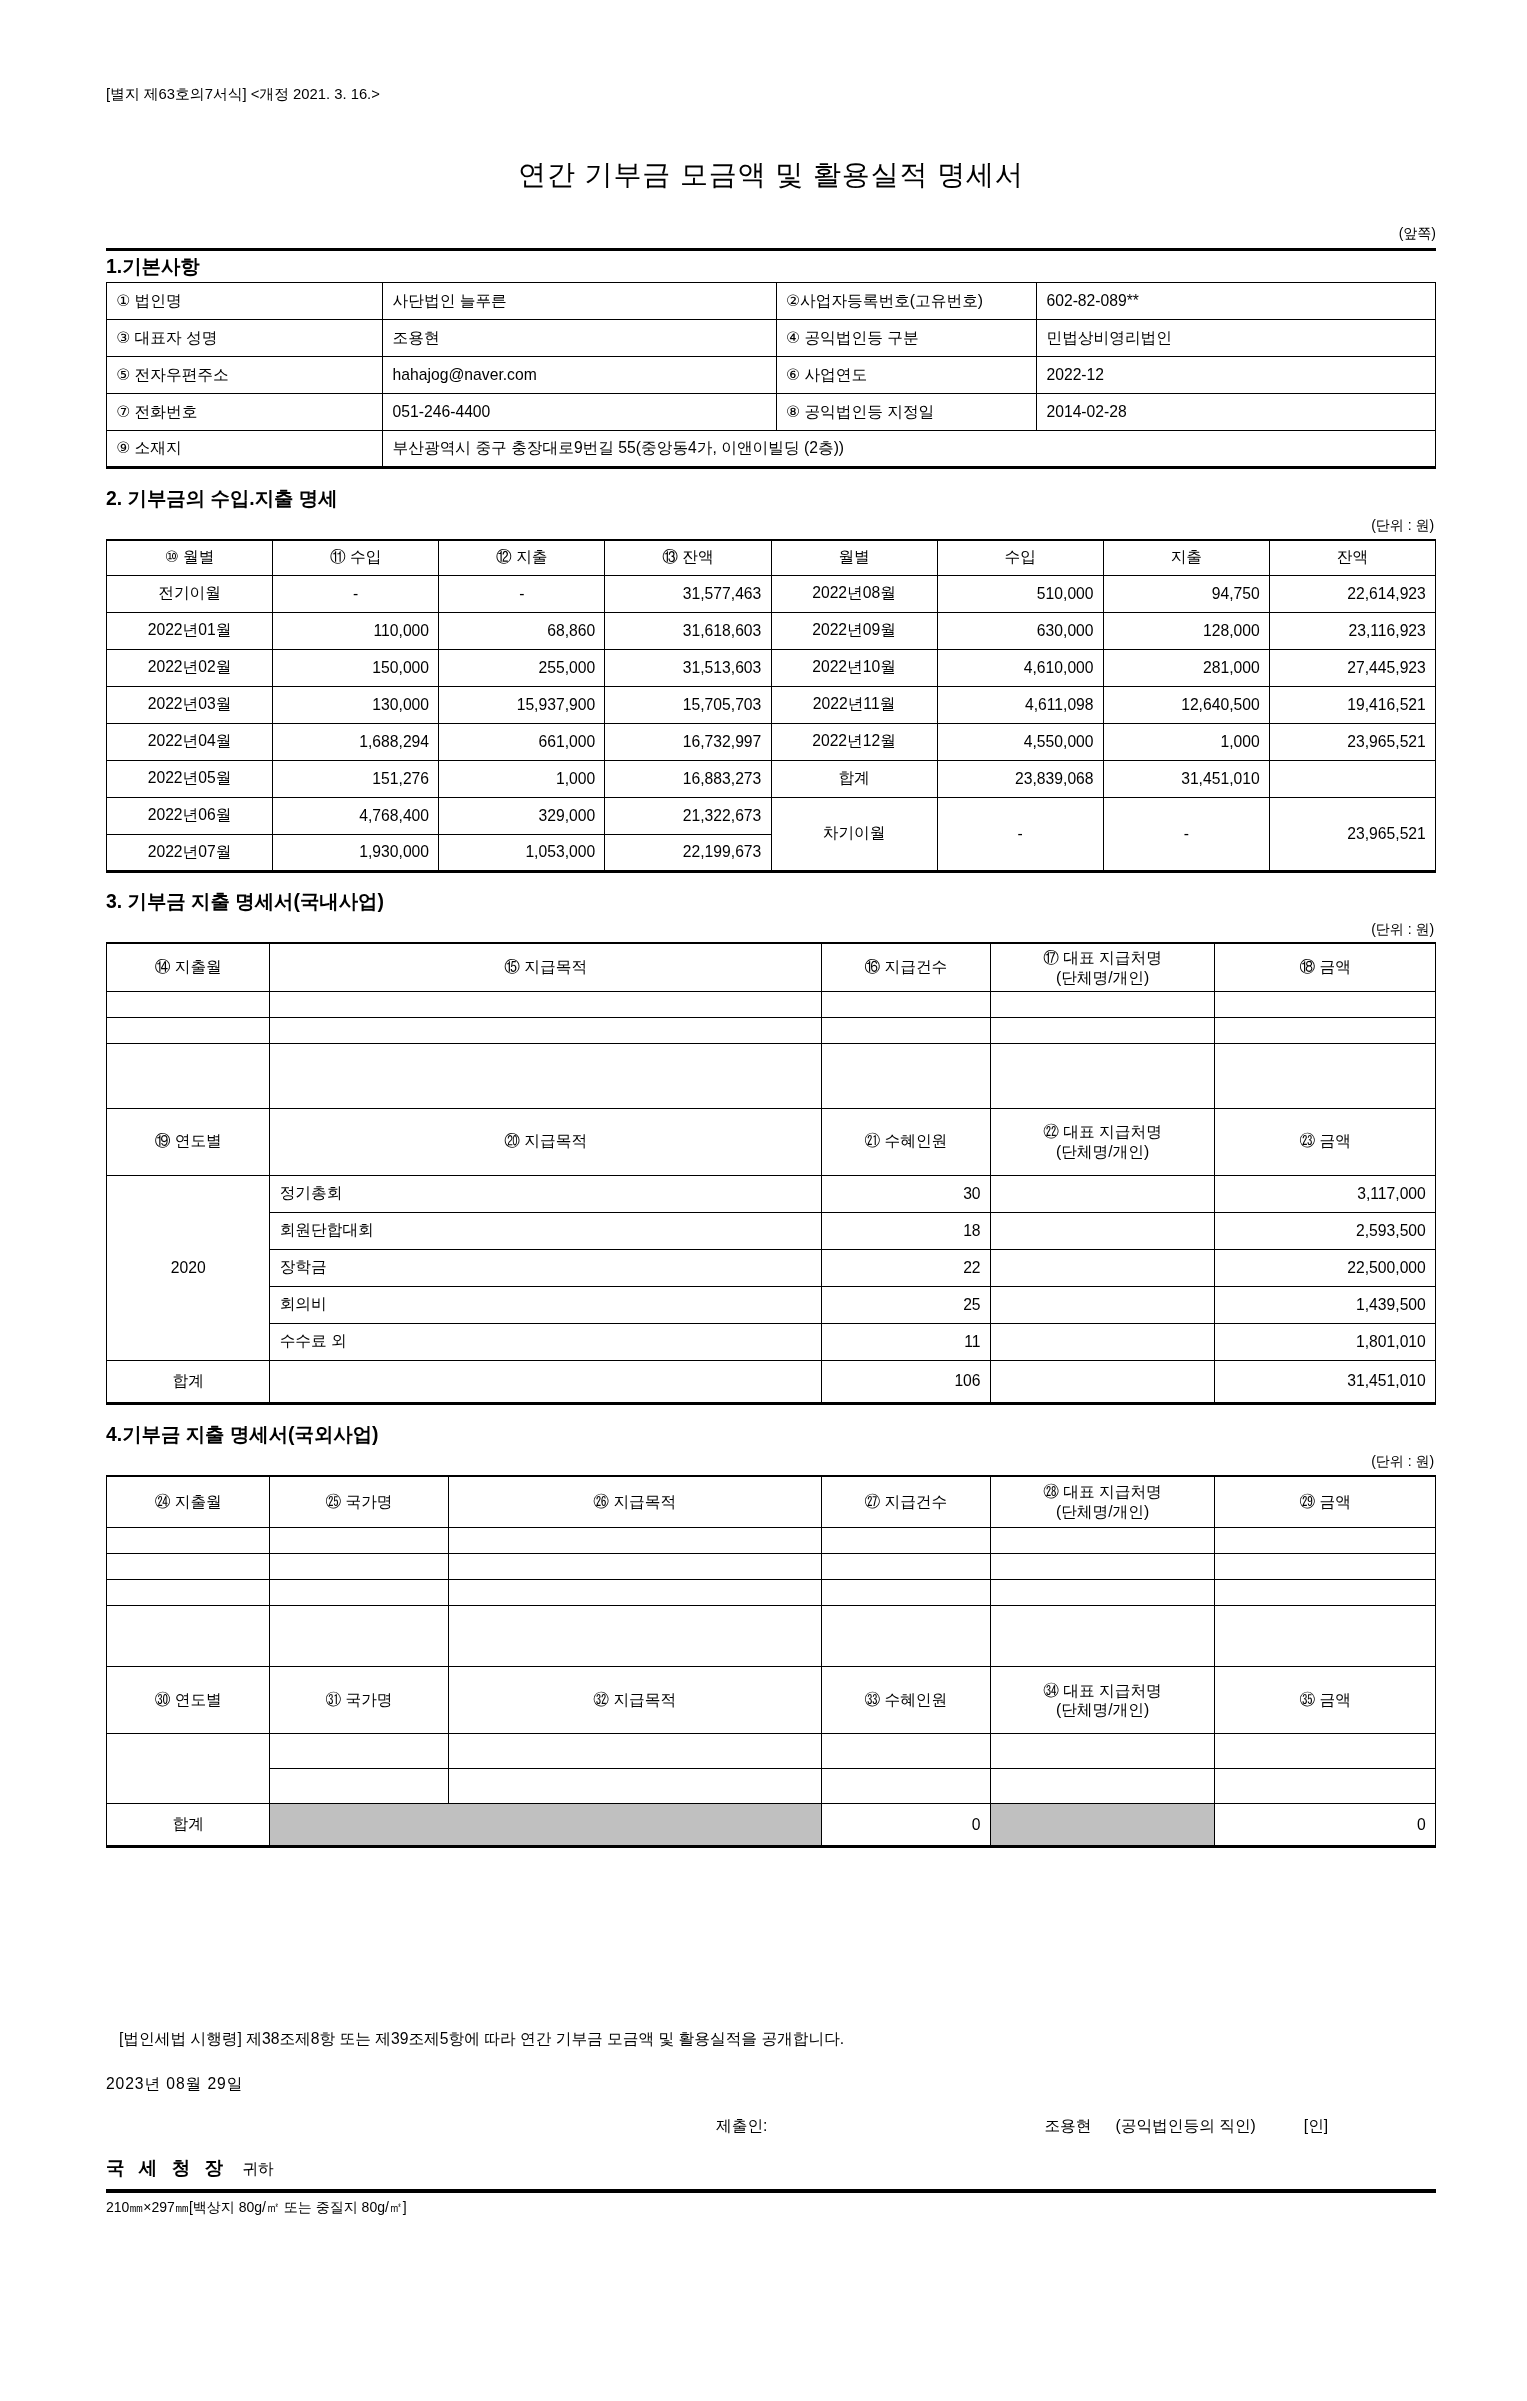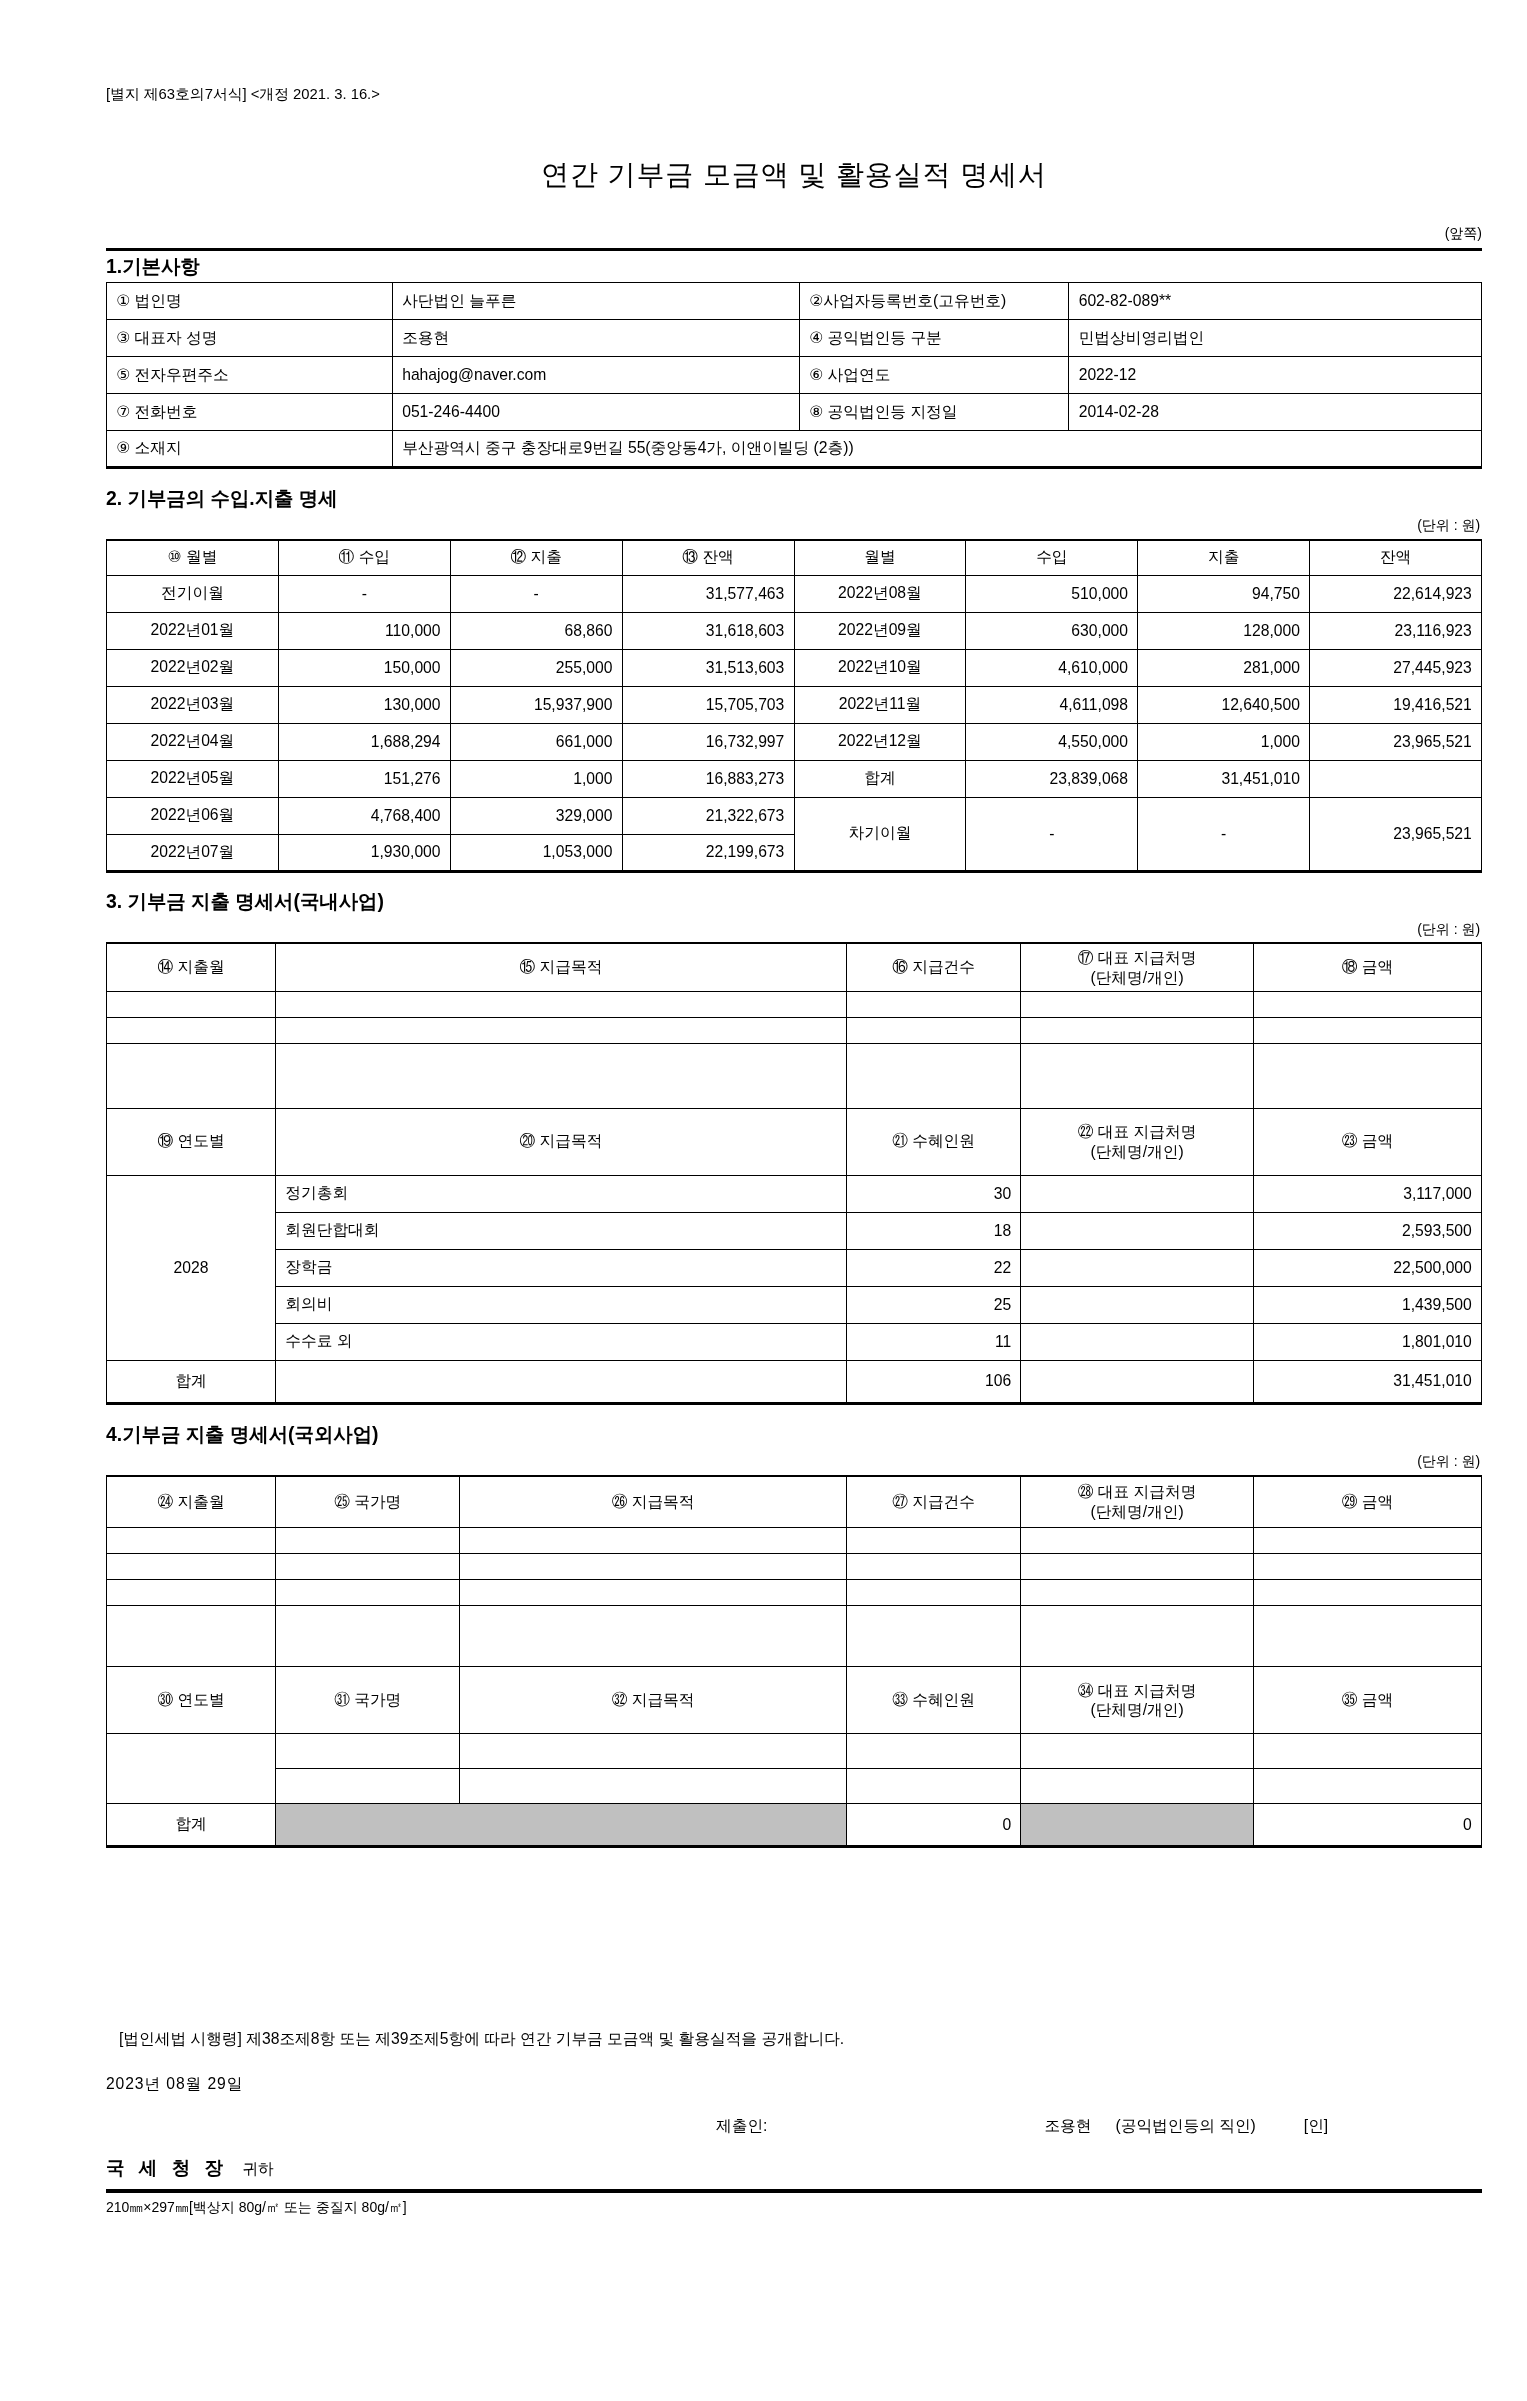--- a/index.html
+++ b/index.html
@@ -1,18 +1,18 @@
 <!DOCTYPE html>
 <html style="font-size:14.8px"><head>
 <meta charset="utf-8">
 <style>
   *{box-sizing:border-box;margin:0;padding:0}
   html,body{width:1528px;height:2401px;background:#fff;color:#000;
     font-family:"Liberation Sans","DejaVu Sans",sans-serif;overflow:hidden}
-  .page{padding:85px 46px 0 106px;position:relative}
+  .page{padding:85px 92px 0 106px;position:relative}
   .form-no{font-size:14.8px}
   .title{text-align:center;font-size:28px;font-weight:normal;margin-top:52px;letter-spacing:0.9px}
   .front{text-align:right;font-size:14px;margin-top:31px}
   .rule-thick{border-top:3.7px solid #000;margin-top:4.6px}
   .rule-bottom{border-top:4.6px solid #000;margin-top:9.2px}
   .sec-h{font-size:19.4px;font-weight:bold;margin-top:2.8px}
   .sec-h2{font-size:19.4px;font-weight:bold;margin-top:15.7px}
   .unit{text-align:right;font-size:14px;margin:5.5px 1.8px 3.7px 0}
   table.frm{width:100%;border-collapse:collapse;table-layout:fixed;
     border-top:2.8px solid #000;border-bottom:3.7px solid #000;margin-top:1.8px}
@@ -242,21 +242,21 @@
       <td class="hd">⑲ 연도별</td>
       <td class="hd">⑳ 지급목적</td>
       <td class="hd">㉑ 수혜인원</td>
       <td class="hd">
         <div>㉒ 대표 지급처명</div>
         <div>(단체명/개인)</div>
       </td>
       <td class="hd">㉓ 금액</td>
     </tr>
     <tr class="h40">
-      <td class="c" rowspan="5">2028</td>
+      <td class="c" rowspan="5">2020</td>
       <td class="l">정기총회</td>
       <td class="r n">30</td>
       <td></td>
       <td class="r n">3,117,000</td>
     </tr>
     <tr class="h40">
       <td class="l">회원단합대회</td>
       <td class="r n">18</td>
       <td></td>
       <td class="r n">2,593,500</td>

